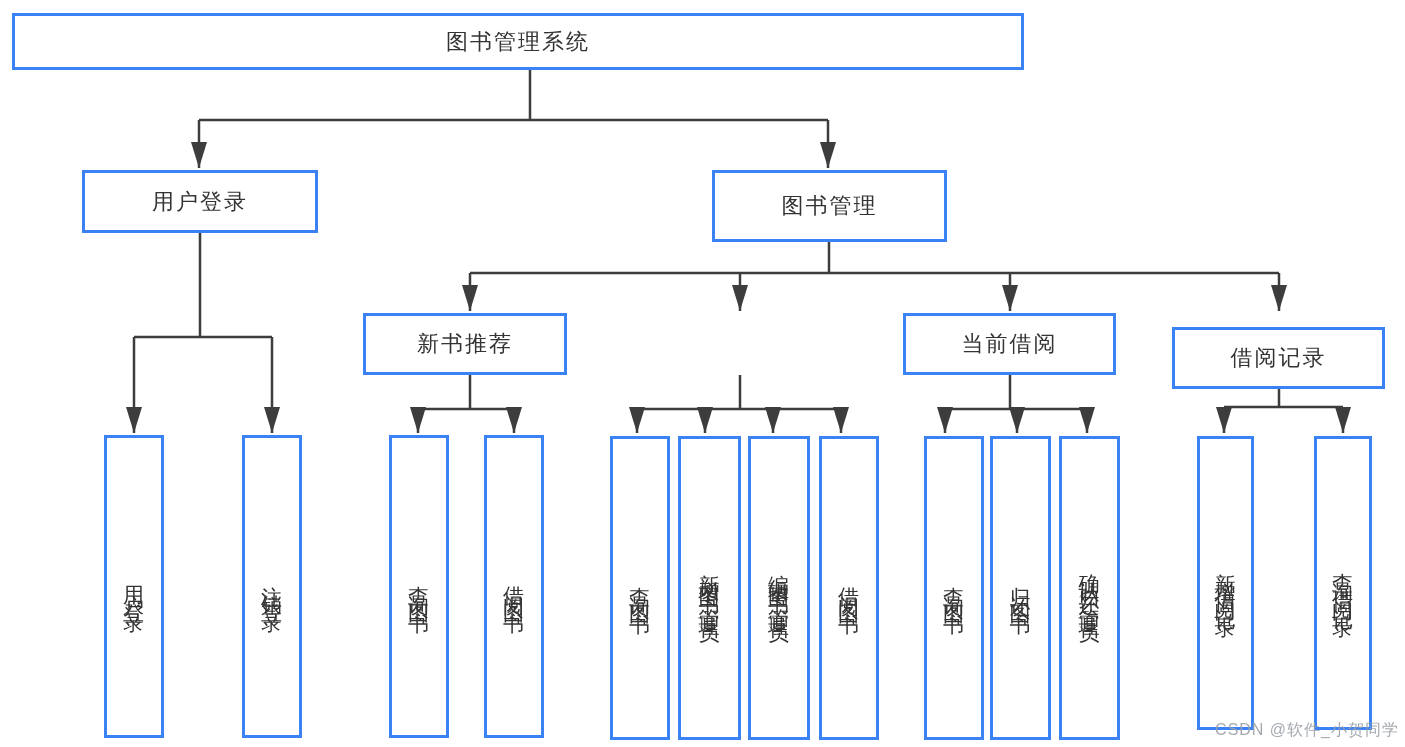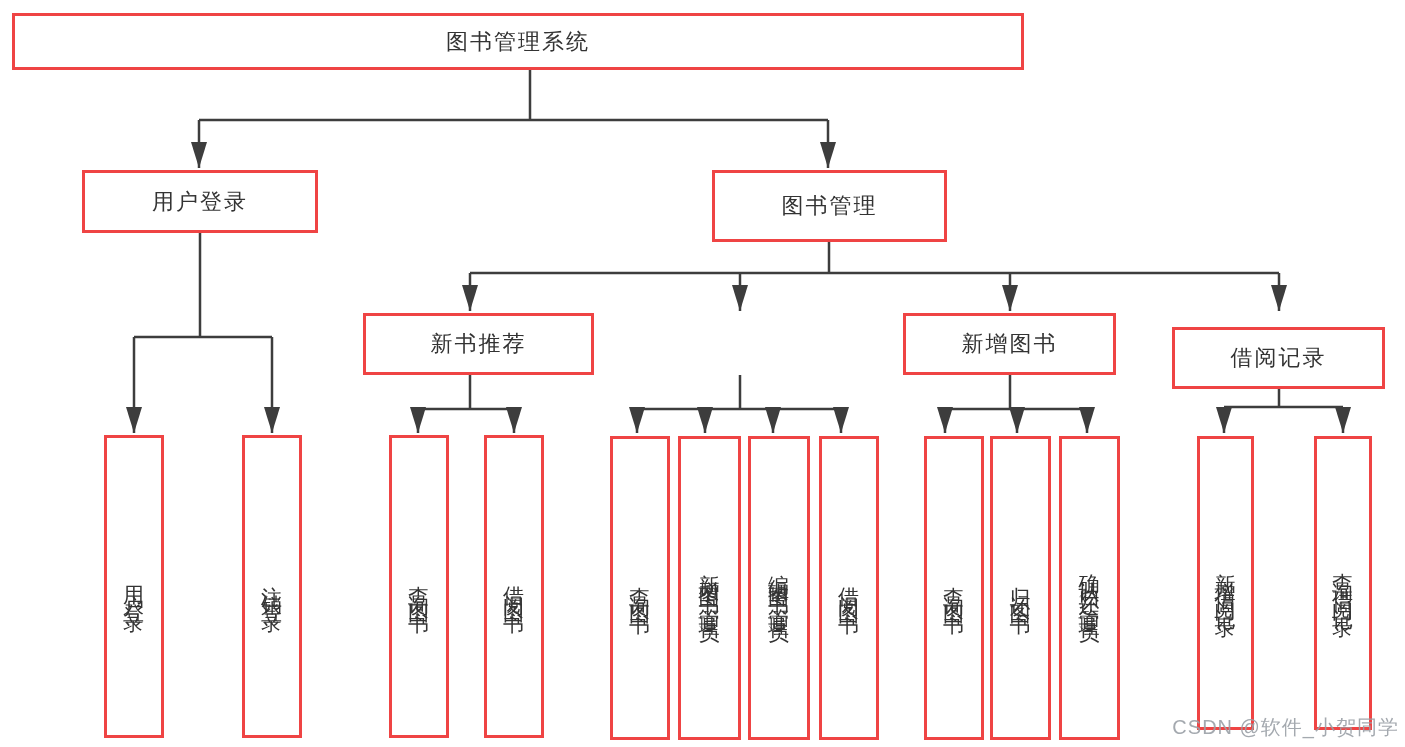--- a/index.html
+++ b/index.html
@@ -9,21 +9,21 @@
     height: 747px;
     background: #ffffff;
     font-family: "Liberation Sans", "DejaVu Sans", sans-serif;
     overflow: hidden;
   }
   #wires { position: absolute; left: 0; top: 0; z-index: 1; }
   .node, .vnode {
     position: absolute;
     box-sizing: border-box;
     background: #ffffff;
-    border: 3px solid #ef4444;
+    border: 3px solid #3b82f6;
     color: #333333;
     display: flex;
     align-items: center;
     justify-content: center;
     z-index: 2;
   }
   .node {
     font-size: 22px;
     letter-spacing: 2px;
     white-space: nowrap;
@@ -34,21 +34,21 @@
     font-size: 21px;
     letter-spacing: 9px;
     line-height: 1;
     white-space: nowrap;
   }
   #watermark {
     position: absolute;
     right: 6px;
     bottom: 6px;
     z-index: 3;
-    font-size: 20px;
+    font-size: 16px;
     color: rgba(154, 160, 166, 0.9);
     letter-spacing: 1px;
     white-space: nowrap;
   }
 </style>
 </head>
 <body>
 
 <div id="stage">
 
@@ -88,22 +88,22 @@
       <line x1="1224" y1="407" x2="1224" y2="433" marker-end="url(#ah)"></line>
       <line x1="1343" y1="407" x2="1343" y2="433" marker-end="url(#ah)"></line>
     </g>
   </svg>
 
   <div class="node" style="left:12px; top:13px; width:1012px; height:57px;">图书管理系统</div>
 
   <div class="node" style="left:82px; top:170px; width:236px; height:63px;">用户登录</div>
   <div class="node" style="left:712px; top:170px; width:235px; height:72px;">图书管理</div>
 
-  <div class="node" style="left:363px; top:313px; width:231px; height:62px;">新书推荐</div>
-  <div class="node" style="left:903px; top:313px; width:213px; height:62px;">新增图书</div>
+  <div class="node" style="left:363px; top:313px; width:204px; height:62px;">新书推荐</div>
+  <div class="node" style="left:903px; top:313px; width:213px; height:62px;">当前借阅</div>
   <div class="node" style="left:1172px; top:327px; width:213px; height:62px;">借阅记录</div>
 
   <div class="vnode" style="left:104px; top:435px; width:60px; height:303px;">用户登录</div>
   <div class="vnode" style="left:242px; top:435px; width:60px; height:303px;">注销登录</div>
 
   <div class="vnode" style="left:389px; top:435px; width:60px; height:303px;">查询图书</div>
   <div class="vnode" style="left:484px; top:435px; width:60px; height:303px;">借阅图书</div>
 
   <div class="vnode" style="left:610px; top:436px; width:60px; height:304px;">查询图书</div>
   <div class="vnode" style="left:678px; top:436px; width:63px; height:304px; letter-spacing:7px;">新增图书（管理员）</div>

